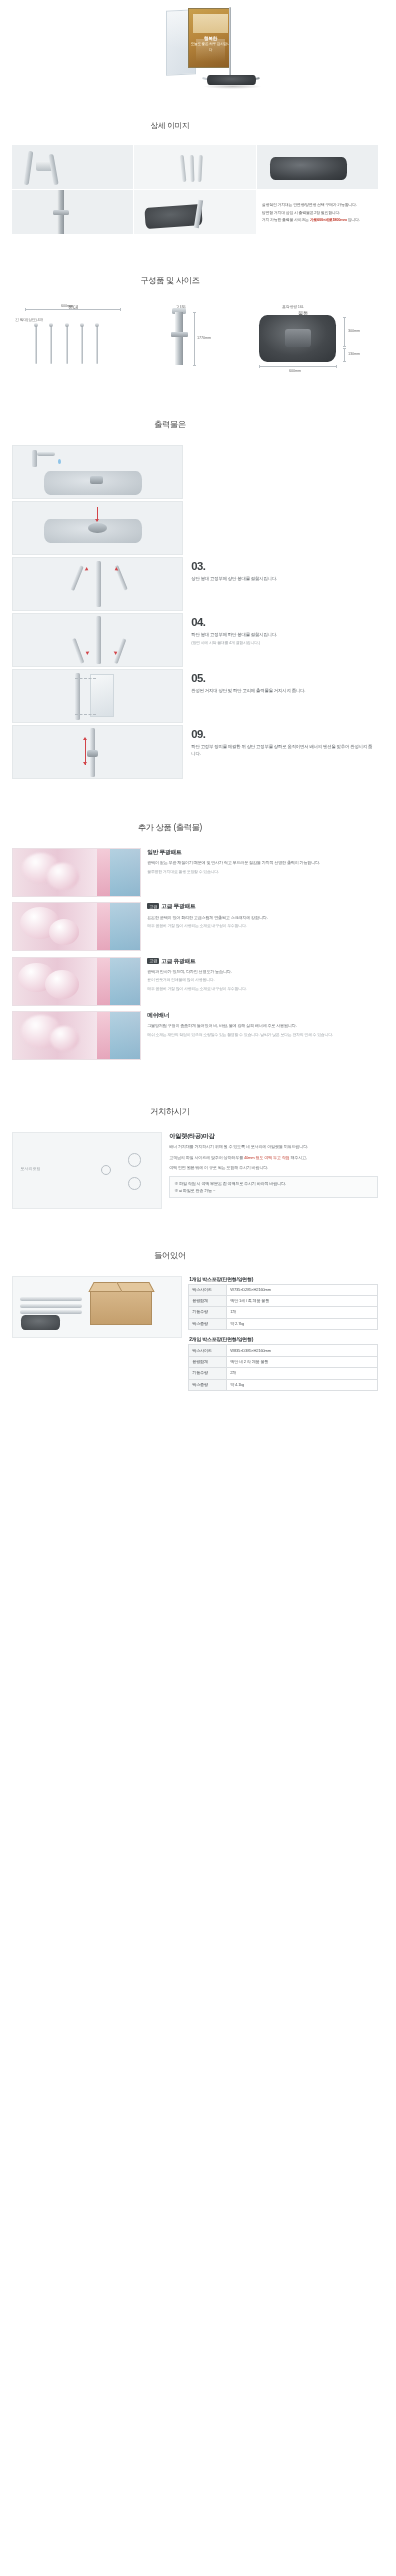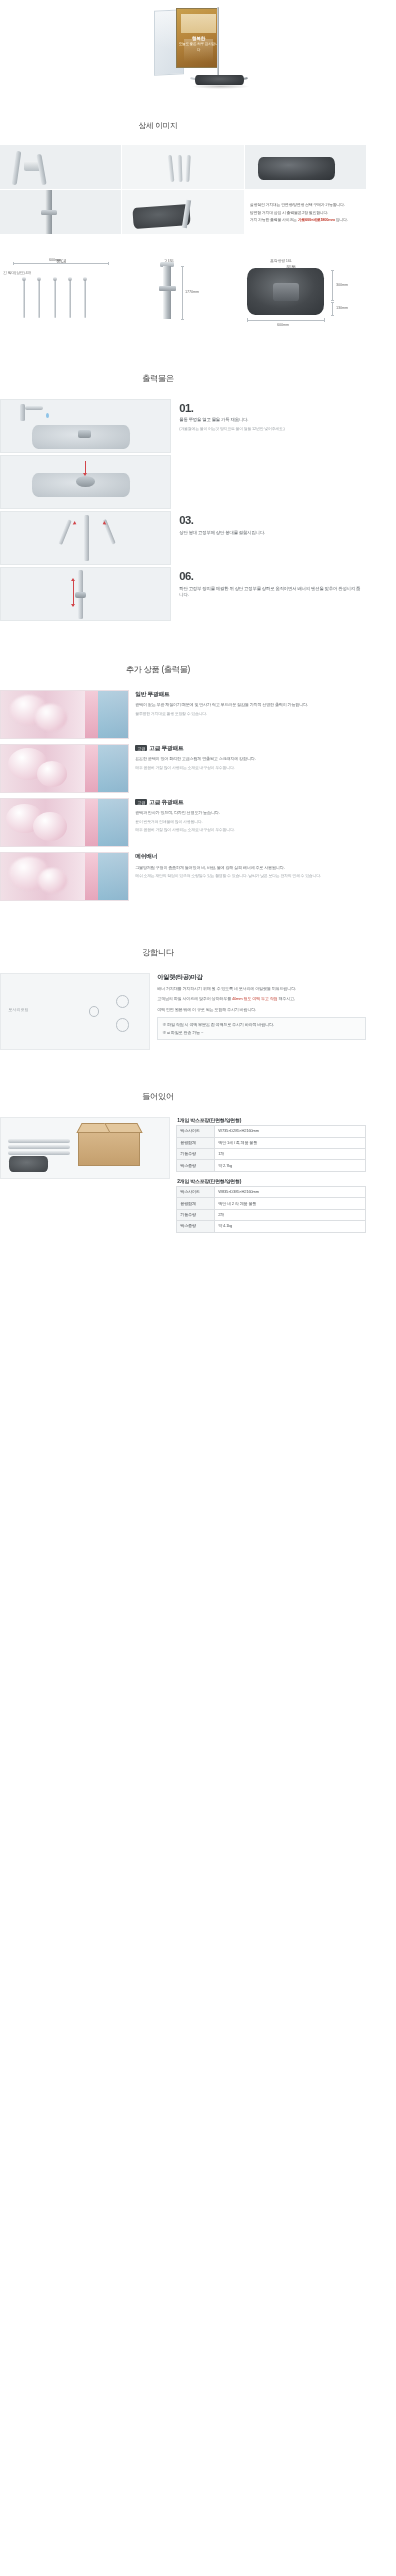--- a/index.html
+++ b/index.html
@@ -7,21 +7,21 @@
   body {
     width:397px;
     background:#ffffff;
     font-family:"Liberation Sans", sans-serif;
     color:#333;
     -webkit-font-smoothing:antialiased;
   }
   .page { width:397px; position:relative; }
 
   
-  .section { width:316px; padding:0; position:relative; }
+  .section { width:316px; padding:0; position:relative;margin-left:12px; }
   .sec-title {
     text-align:center;
     font-size:7.7px;
     color:#444;
     letter-spacing:-0.3px;
     font-weight:normal;
     padding:13.4px 0 8.2px 0;
   }
   .sec-title.big { font-size:8.2px; }
 
@@ -447,20 +447,21 @@
           <span class="hl">가로600×세로1800mm</span>
           <span>입니다.</span>
         </div>
       </div>
     </div>
   </section>
 
   <div class="spacer-l"></div>
 
   <section class="section">
+    <h2 class="sec-title big">구성품 및 사이즈</h2>
     <div class="parts-row">
 
       <div class="part-box part-a">
         <div class="dimline" style="left:13.4px; top:8.2px; width:95px;"></div>
         <div class="dimlabel" style="left:49px; top:2.1px;">600mm</div>
         <div class="dimlabel" style="left:3.1px; top:15.5px;">긴 막대(상단) 4개</div>
         <div class="rod" style="left:23px; top:24px; height:39px;"></div>
         <div class="rod" style="left:38px; top:24px; height:39px;"></div>
         <div class="rod" style="left:54px; top:24px; height:39px;"></div>
         <div class="rod" style="left:69px; top:24px; height:39px;"></div>
@@ -503,25 +504,20 @@
     <div class="steps">
 
       <div class="step">
         <div class="step-img">
           <div class="ill-tap"></div>
           <div class="ill-tap2"></div>
           <div class="ill-drop"></div>
           <div class="ill-pad"></div>
           <div class="ill-plug"></div>
         </div>
-        <div class="step-txt">
-          <div class="step-no">01.</div>
-          <div class="step-desc">물통 뚜껑을 열고 물을 가득 채웁니다.</div>
-          <div class="step-sub">(겨울철에는 물이 어는것 방지코트 물이 얼을 12년만 넣어주세요.)</div>
-        </div>
       </div>
 
       <div class="step">
         <div class="step-img">
           <div class="ill-pad" style="top:17.5px;"></div>
           <div class="ill-plug" style="left:75px; top:20.6px; width:18.5px; height:10.3px; border-radius:50%;"></div>
           <div class="ill-red" style="left:84px; top:5.2px; height:13.4px;"></div>
           <div class="ill-arrow" style="left:82px; top:17.5px;"></div>
         </div>
       </div>
@@ -534,32 +530,59 @@
           <div class="ill-arrow" style="left:72px; top:10.3px; transform:rotate(-60deg);"></div>
           <div class="ill-arrow" style="left:101px; top:10.3px; transform:rotate(60deg);"></div>
         </div>
         <div class="step-txt">
           <div class="step-no">03.</div>
           <div class="step-desc">상단 봉대 고정부에 상단 봉대를 결합시킵니다.</div>
           <div class="step-sub"></div>
         </div>
       </div>
 
-
+      <div class="step">
+        <div class="step-img">
+          <div class="ill-rodv" style="left:83px; top:2.1px; height:48px; width:4.6px;"></div>
+          <div class="ill-rodv" style="left:63px; top:24px; height:26px; transform:rotate(-20deg);"></div>
+          <div class="ill-rodv" style="left:105px; top:24px; height:26px; transform:rotate(20deg);"></div>
+          <div class="ill-arrow" style="left:72px; top:37px; transform:rotate(120deg);"></div>
+          <div class="ill-arrow" style="left:101px; top:37px; transform:rotate(-120deg);"></div>
+        </div>
+        <div class="step-txt">
+          <div class="step-no">04.</div>
+          <div class="step-desc">하단 봉대 고정부에 하단 봉대를 결합시킵니다.</div>
+          <div class="step-sub">(방면 시에 시작 봉대를 4개 결합시킵니다.)</div>
+        </div>
+      </div>
+
+      <div class="step">
+        <div class="step-img">
+          <div class="ill-rodv" style="left:62px; top:3.1px; height:47px; width:4.6px;"></div>
+          <div class="ill-banner"></div>
+          <div class="ill-dash" style="left:62px; top:8.2px; width:20.6px;"></div>
+          <div class="ill-dash" style="left:62px; top:44px; width:20.6px;"></div>
+        </div>
+        <div class="step-txt">
+          <div class="step-no">05.</div>
+          <div class="step-desc">완성된 거치대 상단 및 하단 고리에 출력물을 거치시켜 줍니다.</div>
+          <div class="step-sub"></div>
+        </div>
+      </div>
 
       <div class="step">
         <div class="step-img">
           <div class="ill-rodv" style="left:77px; top:2.1px; height:49px; width:4.6px;"></div>
           <div class="ill-red" style="left:72px; top:13.4px; height:25px; width:0.5px;"></div>
           <div class="ill-arrow" style="left:70px; top:10.3px; transform:rotate(180deg);"></div>
           <div class="ill-arrow" style="left:70px; top:36px;"></div>
           <div class="ill-plug" style="left:74px; top:24px; width:11.3px; height:6.2px;"></div>
         </div>
         <div class="step-txt">
-          <div class="step-no">06.</div>
+          <div class="step-no">09.</div>
           <div class="step-desc">하단 고정부 장치를 체결한 뒤 상단 고정부를 상하로 움직이면서 배너의 텐션을 맞추어 완성시켜 줍니다.</div>
           <div class="step-sub"></div>
         </div>
       </div>
 
     </div>
   </section>
 
   <div class="spacer-l"></div>
 
@@ -624,21 +647,21 @@
         <div class="prod-name">메쉬배너</div>
         <div class="prod-desc">그물망처럼 구멍이 촘촘하게 들어있어 비, 바람, 물에 강해 실외 배너에 주로 사용됩니다.</div>
         <div class="prod-note">메쉬 소재는 재단의 작업이 있으며 소량일수 있는 촬영할 수 있습니다. 날씨가 낮은 보다는 전차의 인쇄 수 있습니다.</div>
       </div>
     </div>
   </section>
 
   <div class="spacer-l"></div>
 
   <section class="section">
-    <h2 class="sec-title big">강합니다</h2>
+    <h2 class="sec-title big">거치하시기</h2>
     <div class="finish">
       <div class="finish-img">
         <div class="lbl">모서리컷팅</div>
         <div class="ring" style="right:19.6px; top:20.6px; width:13.4px; height:13.4px;"></div>
         <div class="ring" style="right:19.6px; top:44px; width:13.4px; height:13.4px;"></div>
         <div class="ring" style="right:50px; top:32px; width:10.3px; height:10.3px;"></div>
       </div>
       <div class="finish-txt">
         <div class="finish-h">아일렛(타공)마감</div>
         <div class="finish-p">배너 거치대를 거치하시기 위해 원 수 있도록 네 모서리에 아일렛을 끼워드립니다.</div>

